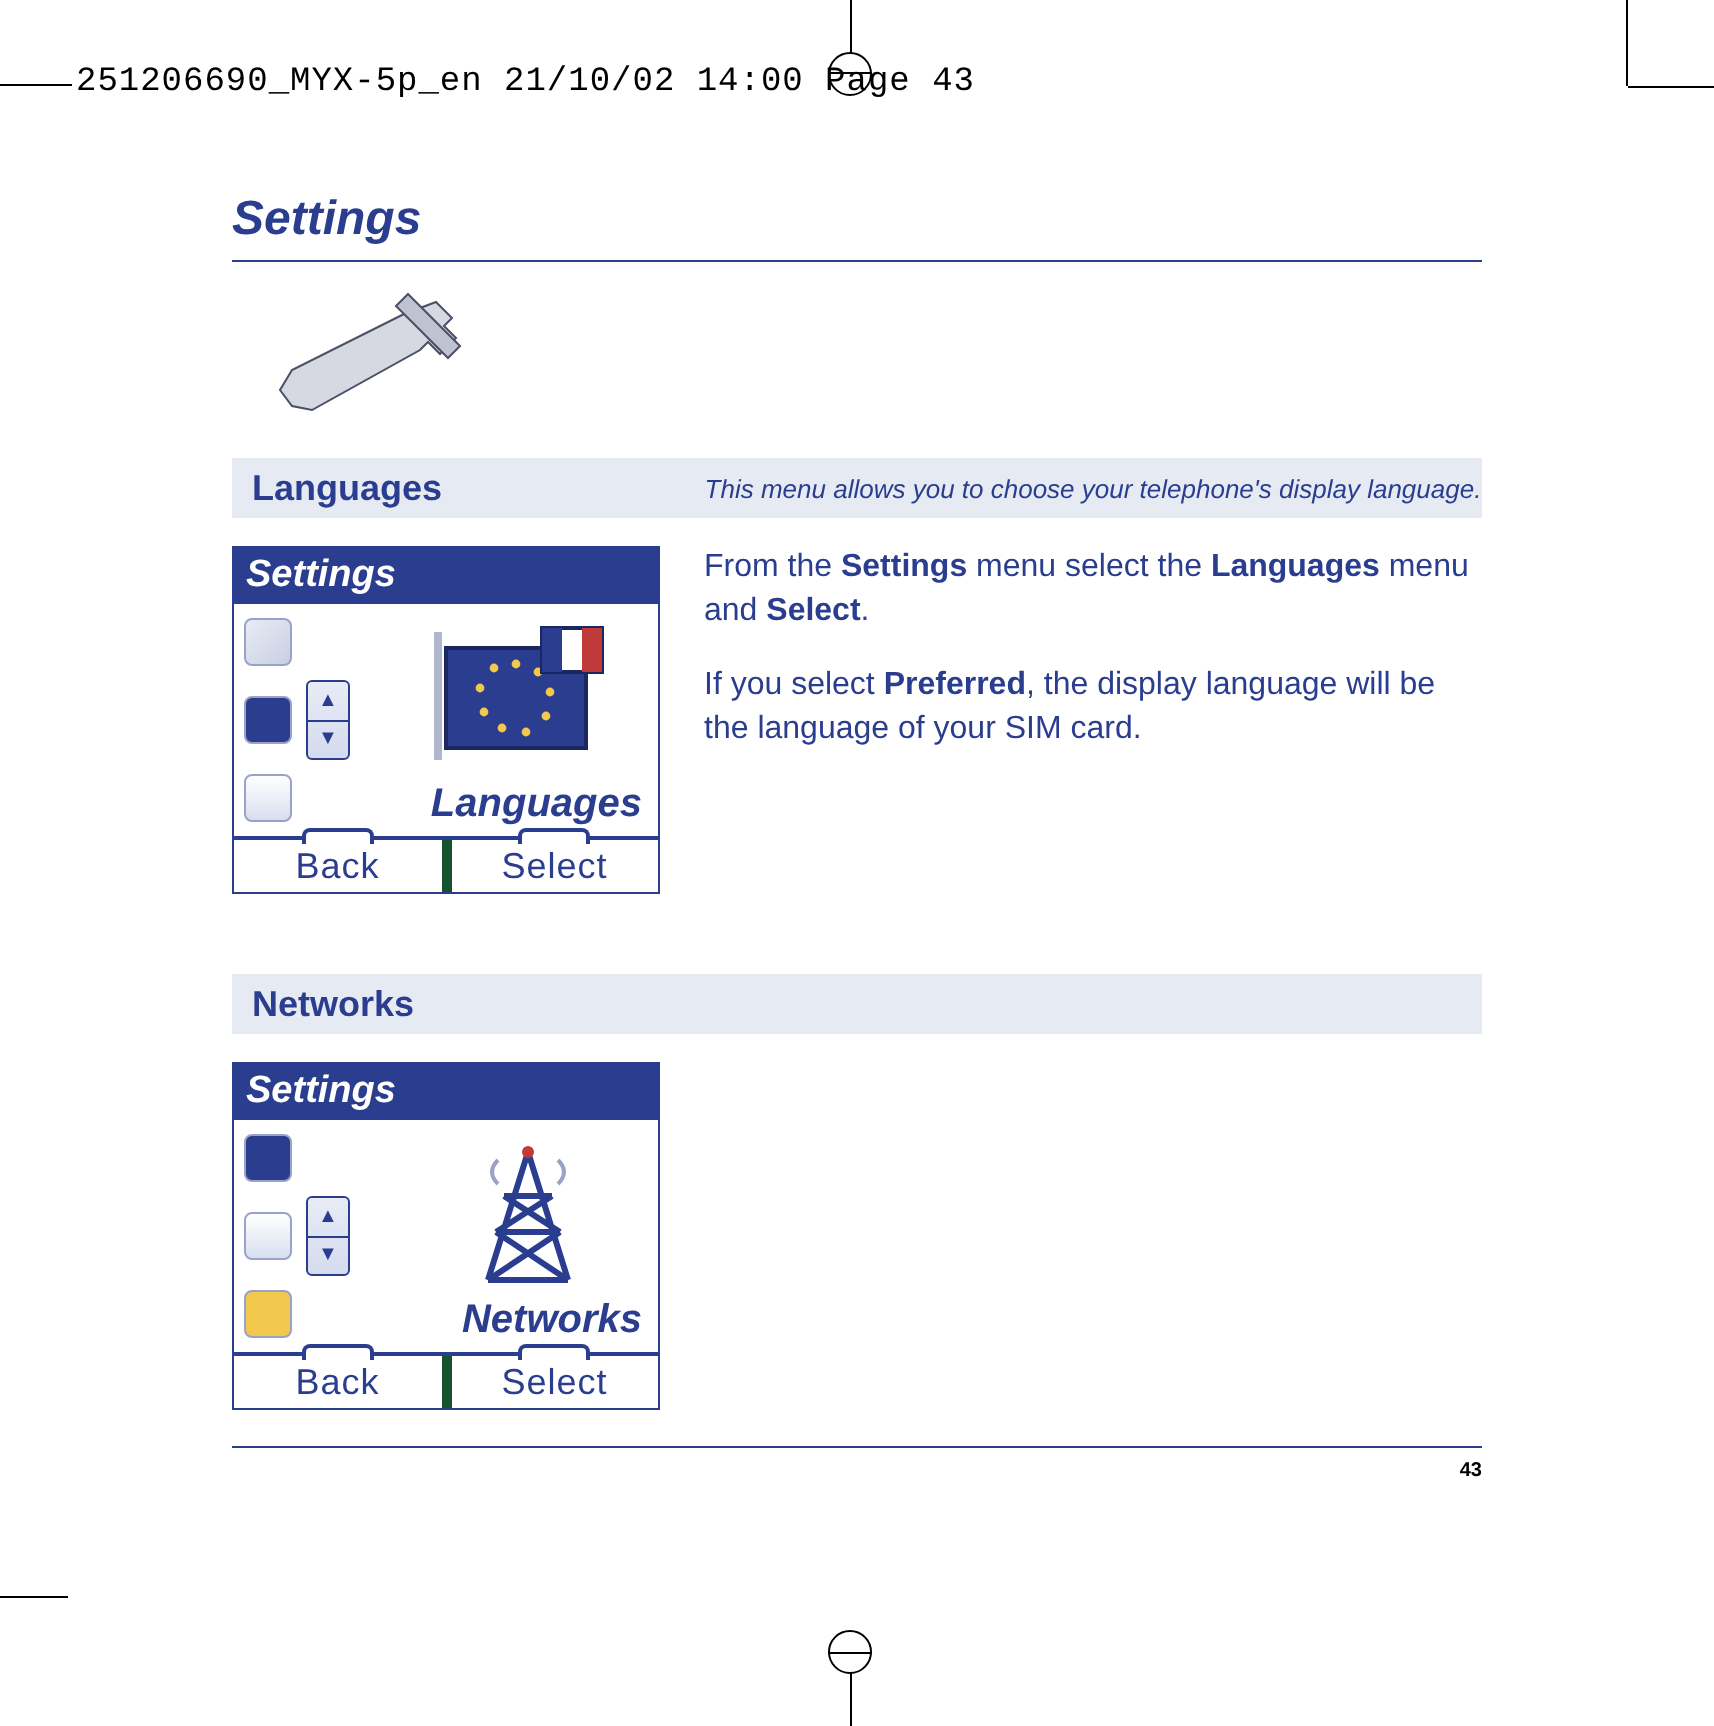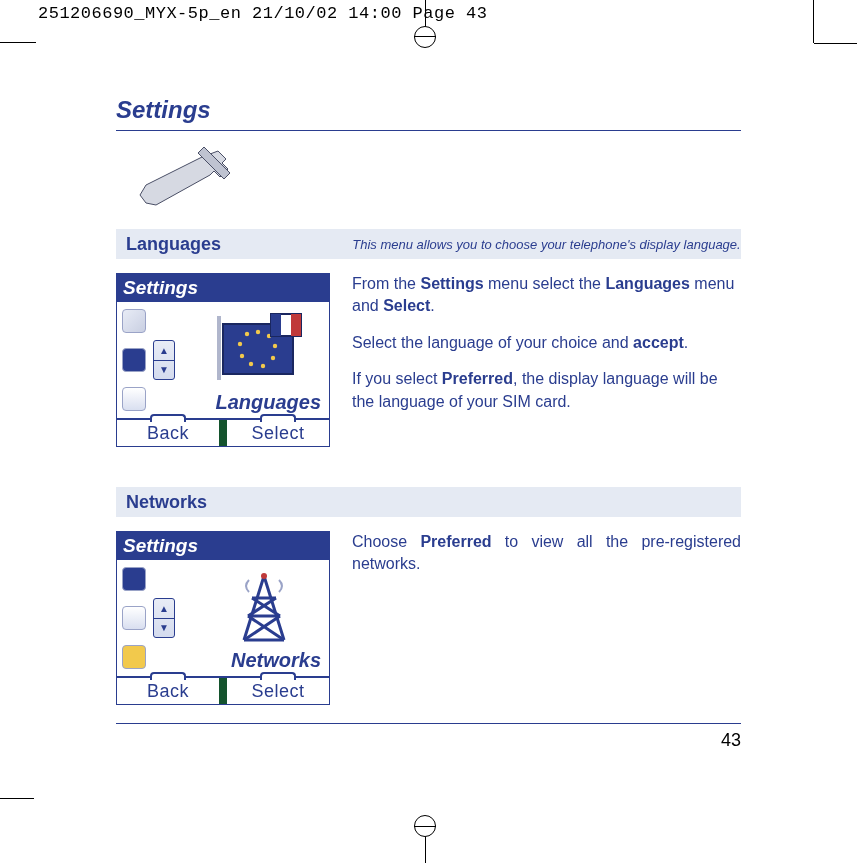--- a/index.html
+++ b/index.html
@@ -20,21 +20,21 @@
     .crop-top-hline { position: absolute; top: 36px; left: 414px; width: 22px; height: 1px; background: #000; }
     .crop-bot-v { position: absolute; bottom: 0; left: 425px; width: 1px; height: 42px; background: #000; }
     .crop-bot-circle { position: absolute; bottom: 26px; left: 414px; width: 22px; height: 22px; border: 1px solid #000; border-radius: 50%; background: #fff; }
     .crop-bot-hline { position: absolute; bottom: 36px; left: 414px; width: 22px; height: 1px; background: #000; }
     .crop-right-v { position: absolute; top: 0; right: 43px; width: 1px; height: 43px; background: #000; }
     .crop-right-h { position: absolute; top: 43px; right: 0; width: 43px; height: 1px; background: #000; }
     .crop-left-h { position: absolute; top: 798px; left: 0; width: 34px; height: 1px; background: #000; }
     
     .printer-line {
       position: absolute;
-      top: 4px; left: 38px;
+      top: 32px; left: 38px;
       font-family: "Courier New", monospace;
       font-size: 17px;
       color: #000;
       letter-spacing: 0.5px;
     }
     
     .page {
       position: absolute;
       top: 96px;
       left: 116px;
@@ -119,21 +119,21 @@
     .phone-foot-btn {
       flex: 1;
       display: flex;
       align-items: center;
       justify-content: center;
       color: #2a3d8f;
       font-size: 18px;
       letter-spacing: 0.5px;
       position: relative;
     }
-    .phone-foot-btn.left { border-right: 8px solid #14532d; }
+    .phone-foot-btn.left { border-right: 5px solid #14532d; }
     .phone-foot-btn::before {
       content: '';
       position: absolute;
       top: -6px; left: 50%;
       transform: translateX(-50%);
       width: 32px; height: 6px;
       background: #fff;
       border: 2px solid #2a3d8f;
       border-bottom: none;
       border-radius: 4px 4px 0 0;
@@ -175,21 +175,21 @@
     .arrow-spin div { flex:1; display:flex; align-items:center; justify-content:center; font-size:10px; color:#2a3d8f;}
     .arrow-spin div.up { border-bottom: 1px solid #2a3d8f;}
     
     .center-art { position:absolute; left: 92px; top: 8px; width: 110px; height: 82px; }
     
     .body-text { flex: 1; font-size: 16px; line-height: 1.4; color: #2a3d8f; }
     .body-text p { margin-bottom: 14px; }
     .body-text b { font-weight: 700; }
     
     .page-bottom-rule { height:1px; background:#2a3d8f; margin-top: 18px;}
-    .page-number { text-align:right; font-weight:400; font-size:18px; color:#000; margin-top:6px;}
+    .page-number { text-align:right; font-weight:700; font-size:10px; color:#000; margin-top:6px;}
   </style>
 </head>
 <body>
 
 <div class="crop-top-h"></div>
 <div class="crop-top-v"></div>
 <div class="crop-top-circle"></div>
 <div class="crop-top-hline"></div>
 <div class="crop-right-v"></div>
 <div class="crop-right-h"></div>
@@ -257,23 +257,20 @@
         <div class="phone-foot-btn left">Back</div>
         <div class="phone-foot-btn">Select</div>
       </div>
     </div>
 
     <div class="body-text">
       <p>
         <span>From the </span><b>Settings</b><span> menu select the </span><b>Languages</b><span> menu and </span><b>Select</b><span>.</span>
       </p>
       <p>
-        <span>Select the language of your choice and </span><b>accept</b><span>.</span>
-      </p>
-      <p>
         <span>If you select </span><b>Preferred</b><span>, the display language will be the language of your SIM card.</span>
       </p>
     </div>
   </div>
 
   <div class="section-bar" style="margin-top:40px;">
     <div class="section-title">Networks</div>
   </div>
 
   <div class="block">
@@ -305,21 +302,18 @@
           </svg>
         </div>
         <div class="phone-label">Networks</div>
       </div>
       <div class="phone-foot">
         <div class="phone-foot-btn left">Back</div>
         <div class="phone-foot-btn">Select</div>
       </div>
     </div>
     <div class="body-text" style="text-align:justify;">
-      <p>
-        <span>Choose </span><b>Preferred</b><span> to view all the pre-registered networks.</span>
-      </p>
     </div>
   </div>
 
   <div class="page-bottom-rule"></div>
   <div class="page-number">43</div>
 </div>
 
 </body></html>

